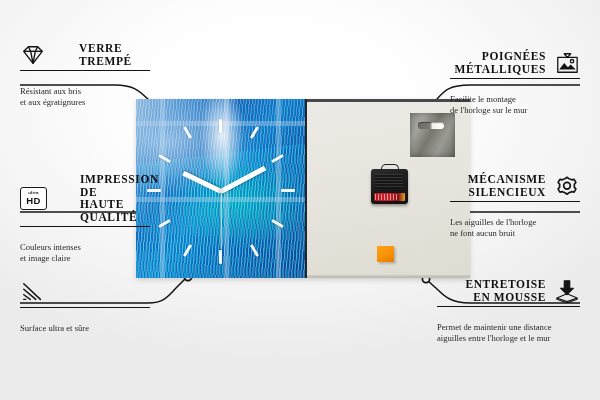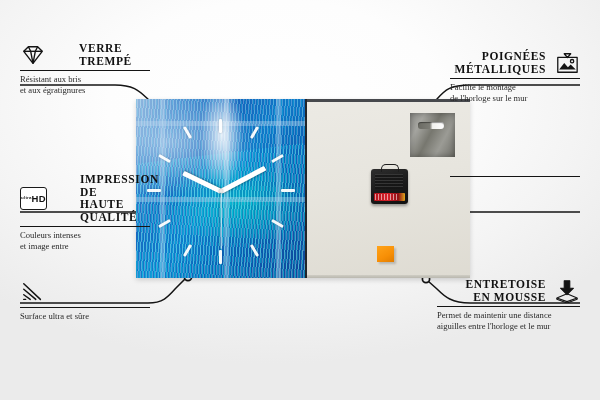--- a/index.html
+++ b/index.html
@@ -98,31 +98,31 @@
 
   
   .feat{position:absolute;}
   .feat .head{display:flex;align-items:center;gap:8px;}
   .feat .title{
     font-weight:bold;letter-spacing:.6px;color:#111;font-size:11.5px;line-height:12.5px;
     text-transform:uppercase;white-space:pre-line;margin-left:25px;
   }
   .feat .rule{height:1.4px;background:#141414;margin-top:3px;}
   .feat .sub{
-    font-size:8.6px;line-height:10.2px;color:#2a2a2a;margin-top:3px;white-space:pre-line;
+    font-size:8.6px;line-height:10.2px;color:#2a2a2a;margin-top:15px;white-space:pre-line;
   }
   .feat.left .head{justify-content:flex-start;}
   .feat.right .head{justify-content:flex-end;}
   .feat.right .title{text-align:right;}
   .feat.right .sub{text-align:left;}
   .ico{flex:0 0 auto;width:26px;height:24px;display:block;}
 
   .hdicon{
     width:25px;height:21px;border:1.4px solid #1a1a1a;border-radius:3px;
-    display:flex;flex-direction:row;align-items:center;justify-content:center;
+    display:flex;flex-direction:column;align-items:center;justify-content:center;
     line-height:1;background:#fff;
   }
   .hdicon .u{font-size:4.4px;font-weight:bold;letter-spacing:.2px;color:#1a1a1a;
     font-family:"Liberation Sans",sans-serif;}
   .hdicon .h{font-size:9.5px;font-weight:bold;letter-spacing:.3px;color:#111;
     font-family:"Liberation Sans",sans-serif;margin-top:.5px;}
 
   svg.conn{position:absolute;left:0;top:0;width:600px;height:400px;overflow:visible;}
 </style>
 </head>
@@ -218,21 +218,21 @@
     <div class="head">
       <div class="ico hdicon">
         <span class="u">ultra</span>
         <span class="h">HD</span>
       </div>
       <div class="title">IMPRESSION DE
 HAUTE QUALITÉ</div>
     </div>
     <div class="rule" style="width:130px"></div>
     <div class="sub">Couleurs intenses
-et image entre</div>
+et image claire</div>
   </div>
 
   <div class="feat left" style="left:20px;top:280px;width:130px;">
     <div class="head">
       <svg class="ico" viewBox="0 0 28 26">
         <g fill="none" stroke="#141414" stroke-width="1.6" stroke-linecap="round">
           <path d="M4,4 L22,21"></path>
             <path d="M4,10 L17,21"></path>
             <path d="M4,16 L11,21"></path>
             <path d="M4,21 L6,21"></path>
@@ -255,21 +255,38 @@
           <circle cx="19.5" cy="11" r="1.8"></circle>
         </g>
       </svg>
     </div>
     <div class="rule" style="width:130px"></div>
     <div class="sub">Facilite le montage
 de l'horloge sur le mur</div>
   </div>
 
   <div class="feat right" style="left:450px;top:173px;width:130px;">
-    <div class="rule" style="width:130px"></div>
+    <div class="head">
+      <div class="title">MÉCANISME
+SILENCIEUX</div>
+      <svg class="ico" viewBox="0 0 28 26">
+        <g fill="none" stroke="#141414" stroke-width="1.8" stroke-linejoin="round">
+          <path d="M14,3.5 L16.3,5.2 A9,9 0 0 1 18.9,6.3 L21.7,5.8 L23.6,9.1 L21.9,11.2
+                   A9,9 0 0 1 21.9,14.2 L23.6,16.3 L21.7,19.6 L18.9,19.1
+                   A9,9 0 0 1 16.3,20.2 L14,21.9 L11.7,20.2
+                   A9,9 0 0 1 9.1,19.1 L6.3,19.6 L4.4,16.3 L6.1,14.2
+                   A9,9 0 0 1 6.1,11.2 L4.4,9.1 L6.3,5.8 L9.1,6.3
+                   A9,9 0 0 1 11.7,5.2 Z"></path>
+          <circle cx="14" cy="12.7" r="3.6"></circle>
+        </g>
+      </svg>
+    </div>
+    <div class="rule" style="width:130px"></div>
+    <div class="sub">Les aiguilles de l'horloge
+ne font aucun bruit</div>
   </div>
 
   <div class="feat right" style="left:437px;top:278px;width:143px;">
     <div class="head">
       <div class="title">ENTRETOISE
 EN MOUSSE</div>
       <svg class="ico" viewBox="0 0 28 26">
         <g fill="#141414" stroke="#141414" stroke-width="1.2" stroke-linejoin="round">
           <path d="M11,2 L17,2 L17,10 L21,10 L14,17 L7,10 L11,10 Z"></path>
           <path d="M14,16 L25,20.5 L14,24.5 L3,20.5 Z" fill="none"></path>

